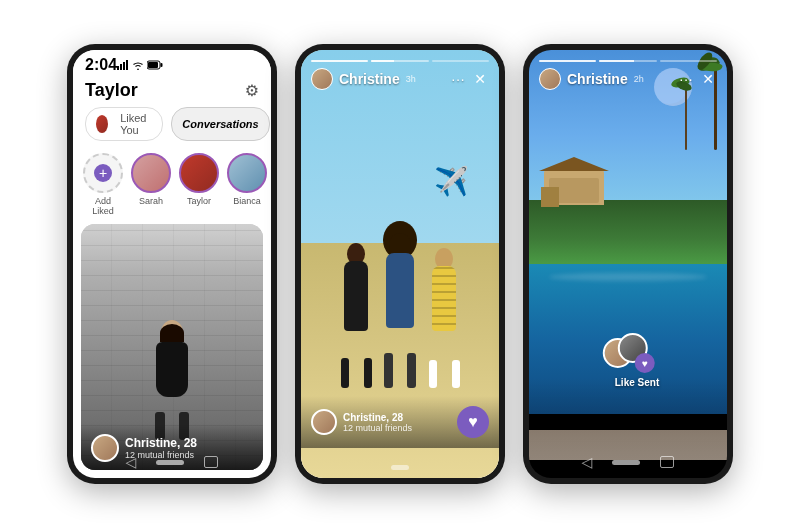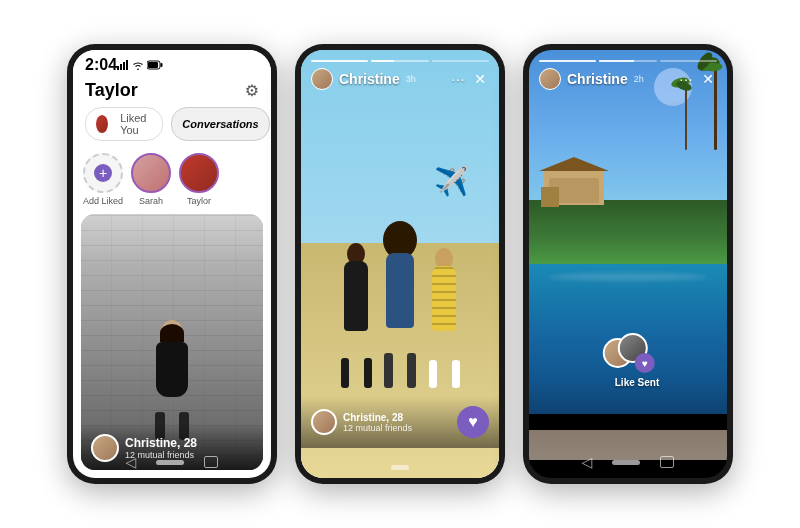--- a/index.html
+++ b/index.html
@@ -499,20 +499,24 @@
         <div class="story-item">
           <div class="story-avatar" style="background: linear-gradient(135deg,#d4a0a0,#c07070); border-color:#9b59b6;"></div>
           <span class="story-label">Sarah</span>
         </div>
 
         <div class="story-item">
           <div class="story-avatar" style="background: linear-gradient(135deg,#c0392b,#922b21); border-color:#9b59b6;"></div>
           <span class="story-label">Taylor</span>
         </div>
 
+        <div class="story-item">
+          <div class="story-avatar" style="background: linear-gradient(135deg,#a0c0d4,#6090b0); border-color:#9b59b6;"></div>
+          <span class="story-label">Bianca</span>
+        </div>
 
       </div>
 
       <div class="main-card">
         <div class="main-card-img">
 
           <div class="stairs-bg"></div>
           <div class="stair-lines"></div>
           <div class="stair-vert"></div>
 

